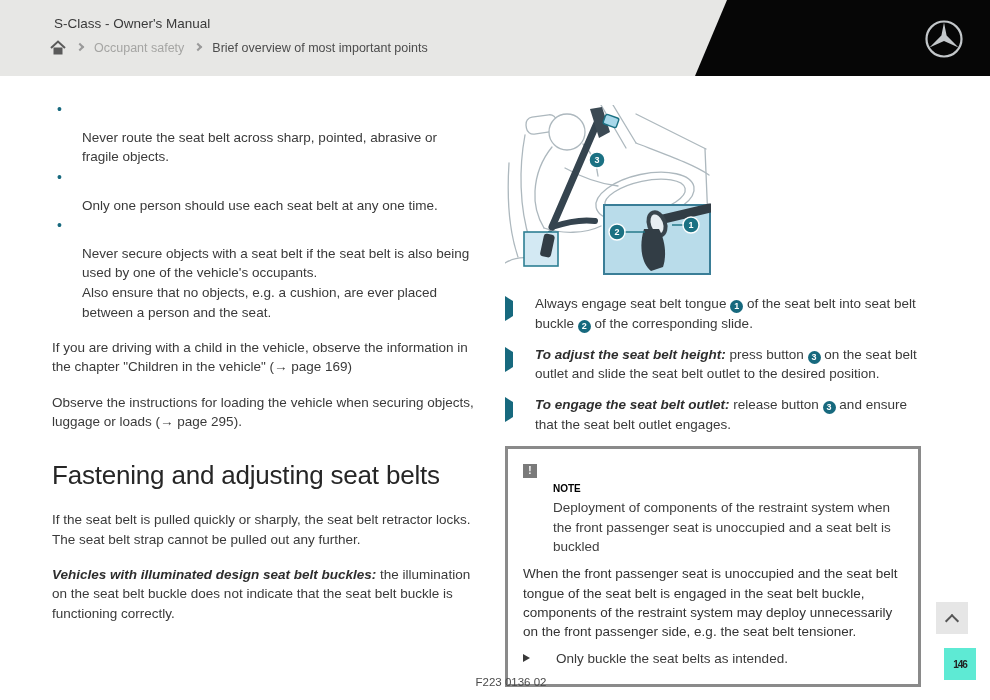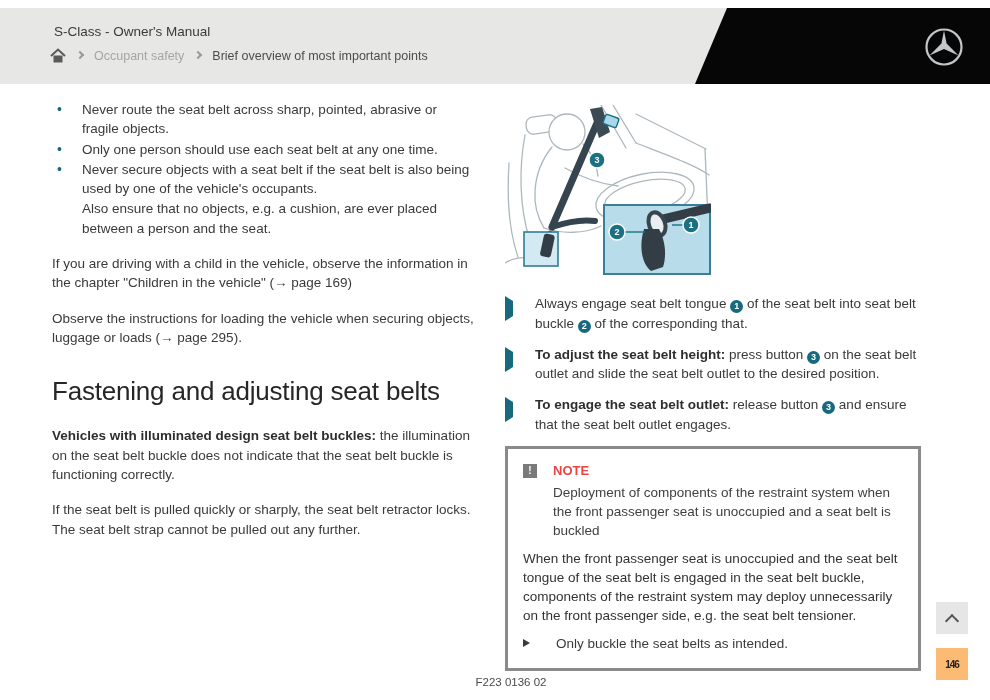--- a/index.html
+++ b/index.html
@@ -1,76 +1,76 @@
 <!DOCTYPE html>
 <html><head>
 <meta charset="utf-8">
 <style>
   * { margin:0; padding:0; box-sizing:border-box; }
   html,body { width:990px; height:700px; overflow:hidden; background:#fff;
     font-family:"Liberation Sans", sans-serif; color:#3a3a3a; }
 
   
-  .header { position:absolute; top:8px; left:0; width:990px; height:76px; background:#e7e7e5; }
+  .header { position:absolute; top:0; left:0; width:990px; height:76px; background:#e7e7e5; }
   .header-title { position:absolute; left:54px; top:16px; font-size:13.5px; color:#3a3a3a; }
   .breadcrumb { position:absolute; left:50px; top:40px; display:flex; align-items:center; gap:11px; font-size:12.5px; }
   .home-btn { width:16px; height:15px; cursor:pointer; }
   .crumb-chevron { width:6px; height:6px; border-top:2px solid #9a9a9a; border-right:2px solid #9a9a9a;
     transform:rotate(45deg); margin-top:-1px; }
   .crumb-muted { color:#a5a5a3; }
   .crumb-current { color:#4c4c4c; }
   .wedge { position:absolute; top:0; right:0; width:295px; height:76px; background:#060606;
     clip-path:polygon(32px 0, 100% 0, 100% 100%, 0 100%); }
   .star { position:absolute; top:19px; right:26px; }
 
   
   .col-left  { position:absolute; left:52px;  top:100px; width:422px; font-size:13.5px; line-height:1.43; }
   .col-right { position:absolute; left:505px; top:105px; width:416px; font-size:13.5px; line-height:1.43; }
 
   .bullet-row { display:flex; margin-bottom:1px; }
   .bullet-dot { width:30px; flex:none; color:#17697e; font-size:14px; line-height:19px; text-align:left; padding-left:5px; }
-  .bullet-text { flex:1; }
+  .bullet-text { flex:1;margin-top:28px; }
   .bullet-followup { margin-left:30px; margin-top:1px; }
 
   .para { margin-top:16px; }
   .h1 { font-size:26px; font-weight:400; color:#262626; letter-spacing:-0.2px; margin-top:26px; }
-  .bold { font-weight:bold; color:#2e2e2e; }
+  .bold { font-weight:bold; color:#2e2e2e;font-style:italic; }
 
   
   .figure-wrap { width:206px; height:170px; }
 
   
   .steps { margin-top:14px; }
   .step { display:flex; margin-bottom:12px; }
   .step-arrow { flex:none; width:30px; padding-top:5px; }
   .tri { width:0; height:0; border-left:8px solid #17697e; border-top:5px solid transparent; border-bottom:5px solid transparent; }
   .step-text { flex:1; }
   .badge { display:inline-block; width:13px; height:13px; border-radius:50%; background:#17697e; color:#fff;
     font-size:9px; font-weight:bold; line-height:13px; text-align:center; vertical-align:-1px; }
 
   
   .note { margin-top:12px; border:3px solid #8a8a8a; padding:13px 15px 15px 15px; width:416px; }
   .note-head { display:flex; }
   .note-icon { flex:none; width:14px; height:14px; background:#7a7a7a; color:#fff; font-size:10px; font-weight:bold;
     text-align:center; line-height:14px; margin-top:2px; }
   .note-titles { margin-left:16px; }
-  .note-label { font-weight:bold; color:#ef4444; font-size:13px; }
+  .note-label { font-weight:bold; color:#000000; font-size:10px;margin-top:20px; }
   .note-subtitle { color:#404040; margin-top:2px; }
   .note-body { margin-top:8px; color:#333; }
   .note-bullet { display:flex; margin-top:8px; }
   .note-bullet .tri-dark { width:0; height:0; border-left:7px solid #3a3a3a; border-top:4px solid transparent;
     border-bottom:4px solid transparent; margin-top:5px; }
   .note-bullet-text { margin-left:26px; }
 
   
   .figure-code { position:absolute; left:16px; top:676px; width:990px; text-align:center; font-size:11.5px; color:#4a4a4a; }
   .fab { position:absolute; width:32px; height:32px; background:#e6e6e6; display:flex; align-items:center;
     justify-content:center; cursor:pointer; }
   .fab-top { right:22px; top:602px; }
-  .fab-page { right:22px; top:648px; background:#fdba74; }
+  .fab-page { right:14px; top:648px; background:#5eead4; }
   .chevron-up { width:10px; height:10px; border-top:2px solid #555; border-left:2px solid #555;
     transform:rotate(45deg); margin-top:5px; }
   .page-num { font-size:10px; color:#222; font-weight:bold; letter-spacing:-1px; }
 </style>
 </head>
 <body>
 
 <div class="header">
   <div class="header-title">S-Class - Owner's Manual</div>
   <div class="breadcrumb">
@@ -103,22 +103,22 @@
     <span class="bullet-dot">•</span>
     <span class="bullet-text">Never secure objects with a seat belt if the seat belt is also being used by one of the vehicle's occupants.</span>
   </div>
   <div class="bullet-followup">Also ensure that no objects, e.g. a cushion, are ever placed between a person and the seat.</div>
 
   <div class="para">If you are driving with a child in the vehicle, observe the information in the chapter "Children in the vehicle" (→ page 169)</div>
   <div class="para">Observe the instructions for loading the vehicle when securing objects, luggage or loads (→ page 295).</div>
 
   <div class="h1">Fastening and adjusting seat belts</div>
 
+  <div class="para">If the seat belt is pulled quickly or sharply, the seat belt retractor locks. The seat belt strap cannot be pulled out any further.</div>
   <div class="para"><span class="bold">Vehicles with illuminated design seat belt buckles:</span><span> the illumination on the seat belt buckle does not indicate that the seat belt buckle is functioning correctly.</span></div>
-  <div class="para">If the seat belt is pulled quickly or sharply, the seat belt retractor locks. The seat belt strap cannot be pulled out any further.</div>
 </div>
 
 <div class="col-right">
 
   
   <svg class="figure-wrap" viewBox="0 0 206 170">
     <g fill="none" stroke="#adb8be" stroke-width="1.3" stroke-linecap="round">
       <path d="M4,58 C2,90 4,126 13,152"></path>
       <rect x="21" y="11" width="31" height="17" rx="7" transform="rotate(-8 36 19)"></rect>
       <path d="M20,30 C14,62 14,102 25,136"></path>
@@ -163,21 +163,21 @@
       <text x="186" y="123.4">1</text>
       <circle cx="112" cy="127" r="8" fill="#1b7183" stroke="#ffffff" stroke-width="1.4"></circle>
       <text x="112" y="130.4">2</text>
     </g>
   </svg>
 
   
   <div class="steps">
     <div class="step">
       <span class="step-arrow"><span class="tri"></span></span>
-      <span class="step-text"><span>Always engage seat belt tongue </span><span class="badge">1</span><span> of the seat belt into seat belt buckle </span><span class="badge">2</span><span> of the corresponding that.</span></span>
+      <span class="step-text"><span>Always engage seat belt tongue </span><span class="badge">1</span><span> of the seat belt into seat belt buckle </span><span class="badge">2</span><span> of the corresponding slide.</span></span>
     </div>
     <div class="step">
       <span class="step-arrow"><span class="tri"></span></span>
       <span class="step-text"><span class="bold">To adjust the seat belt height:</span><span> press button </span><span class="badge">3</span><span> on the seat belt outlet and slide the seat belt outlet to the desired position.</span></span>
     </div>
     <div class="step">
       <span class="step-arrow"><span class="tri"></span></span>
       <span class="step-text"><span class="bold">To engage the seat belt outlet:</span><span> release button </span><span class="badge">3</span><span> and ensure that the seat belt outlet engages.</span></span>
     </div>
   </div>

